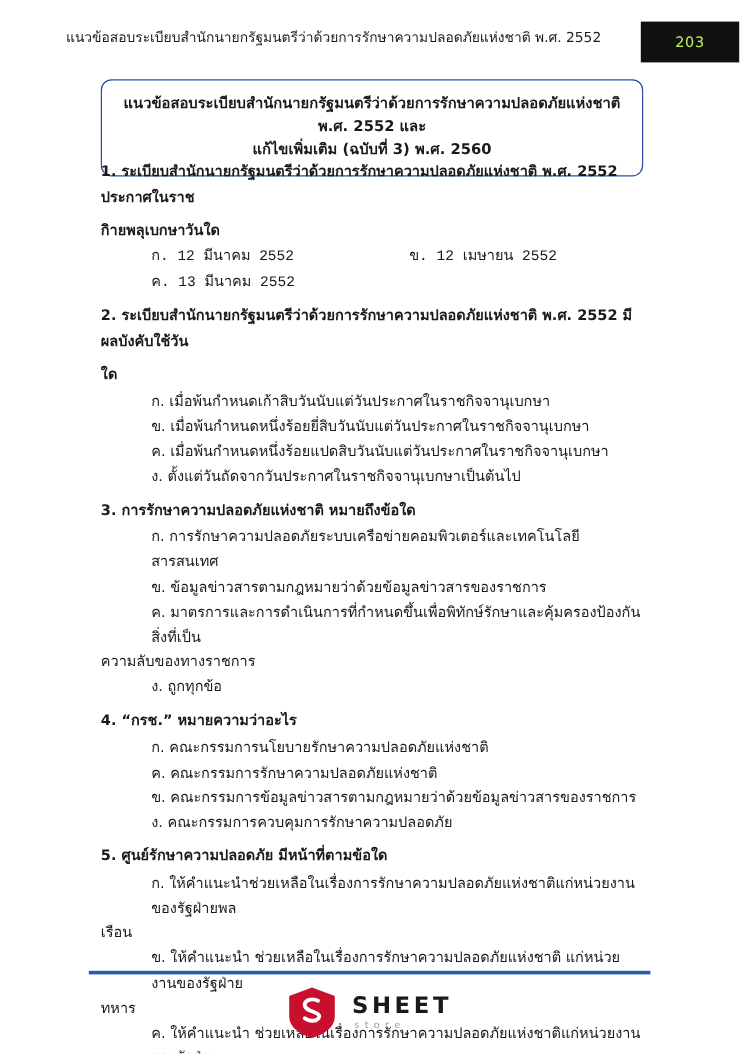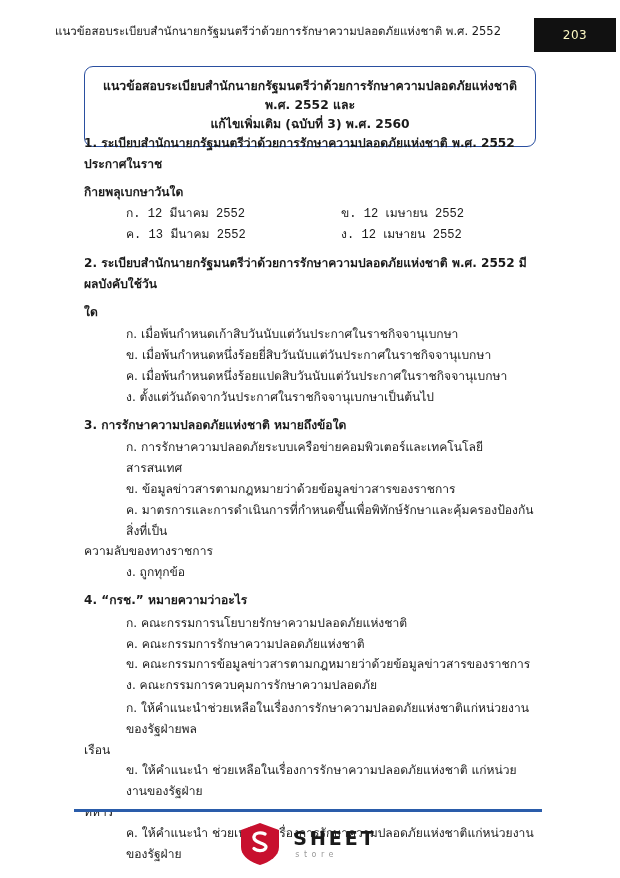--- a/index.html
+++ b/index.html
@@ -42,21 +42,21 @@
     padding-right: 60px;
     box-sizing: border-box;
   }
   .page-number-box {
     position: absolute;
     right: 0;
     top: 18px;
     width: 82px;
     height: 34px;
     background: #111111;
-    color: #fef9c3;
+    color: #bef264;
     font-size: 12px;
     display: flex;
     align-items: center;
     justify-content: center;
     letter-spacing: 0.5px;
   }
 
   
   .title-box {
     position: absolute;
@@ -177,21 +177,20 @@
 
     <div class="q">1. ระเบียบสำนักนายกรัฐมนตรีว่าด้วยการรักษาความปลอดภัยแห่งชาติ พ.ศ. 2552  ประกาศในราช</div>
     <div class="q">กิายพลุเบกษาวันใด</div>
     <div class="choices">
       <div class="choice-row">
         <div class="col">ก. 12 มีนาคม 2552</div>
         <div class="col second">ข. 12 เมษายน 2552</div>
       </div>
       <div class="choice-row">
         <div class="col">ค. 13 มีนาคม 2552</div>
-        <div class="col second">ง. 12 เมษายน 2552</div>
       </div>
     </div>
 
     <div class="q">2. ระเบียบสำนักนายกรัฐมนตรีว่าด้วยการรักษาความปลอดภัยแห่งชาติ พ.ศ. 2552  มีผลบังคับใช้วัน</div>
     <div class="q">ใด</div>
     <div class="choices">
       <div class="choice">ก. เมื่อพ้นกำหนดเก้าสิบวันนับแต่วันประกาศในราชกิจจานุเบกษา</div>
       <div class="choice">ข. เมื่อพ้นกำหนดหนึ่งร้อยยี่สิบวันนับแต่วันประกาศในราชกิจจานุเบกษา</div>
       <div class="choice">ค. เมื่อพ้นกำหนดหนึ่งร้อยแปดสิบวันนับแต่วันประกาศในราชกิจจานุเบกษา</div>
       <div class="choice">ง. ตั้งแต่วันถัดจากวันประกาศในราชกิจจานุเบกษาเป็นต้นไป</div>
@@ -207,20 +206,21 @@
     </div>
 
     <div class="q">4. “กรช.” หมายความว่าอะไร</div>
     <div class="choices">
       <div class="choice">ก. คณะกรรมการนโยบายรักษาความปลอดภัยแห่งชาติ</div>
       <div class="choice">ค. คณะกรรมการรักษาความปลอดภัยแห่งชาติ</div>
       <div class="choice">ข. คณะกรรมการข้อมูลข่าวสารตามกฎหมายว่าด้วยข้อมูลข่าวสารของราชการ</div>
       <div class="choice">ง.  คณะกรรมการควบคุมการรักษาความปลอดภัย</div>
     </div>
 
+    <div class="q">5. ศูนย์รักษาความปลอดภัย มีหน้าที่ตามข้อใด</div>
     <div class="choices">
       <div class="choice">ก. ให้คำแนะนำช่วยเหลือในเรื่องการรักษาความปลอดภัยแห่งชาติแก่หน่วยงานของรัฐฝ่ายพล</div>
       <div>เรือน</div>
       <div class="choice">ข. ให้คำแนะนำ ช่วยเหลือในเรื่องการรักษาความปลอดภัยแห่งชาติ แก่หน่วยงานของรัฐฝ่าย</div>
       <div>ทหาร</div>
       <div class="choice">ค. ให้คำแนะนำ ช่วยเหลือในเรื่องการรักษาความปลอดภัยแห่งชาติแก่หน่วยงานของรัฐฝ่าย</div>
 
     </div>
 
   </div>

